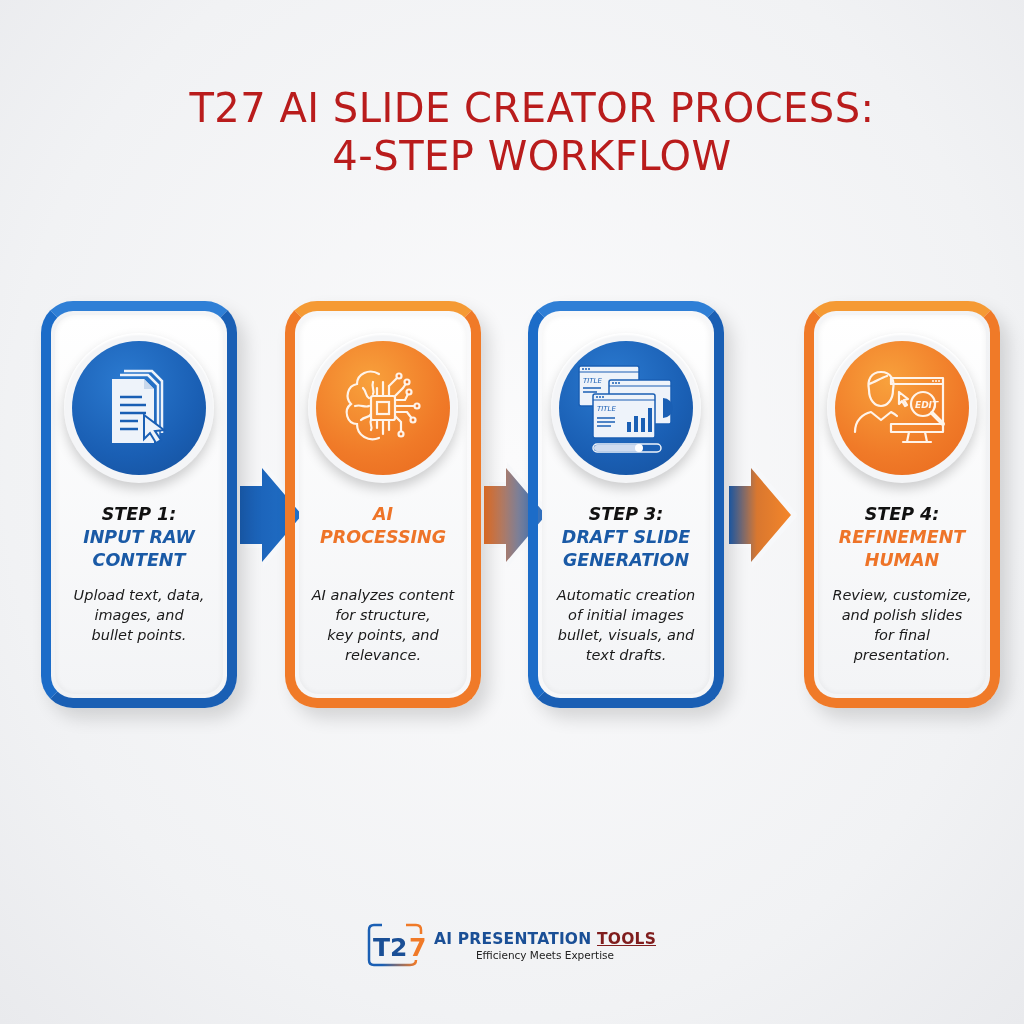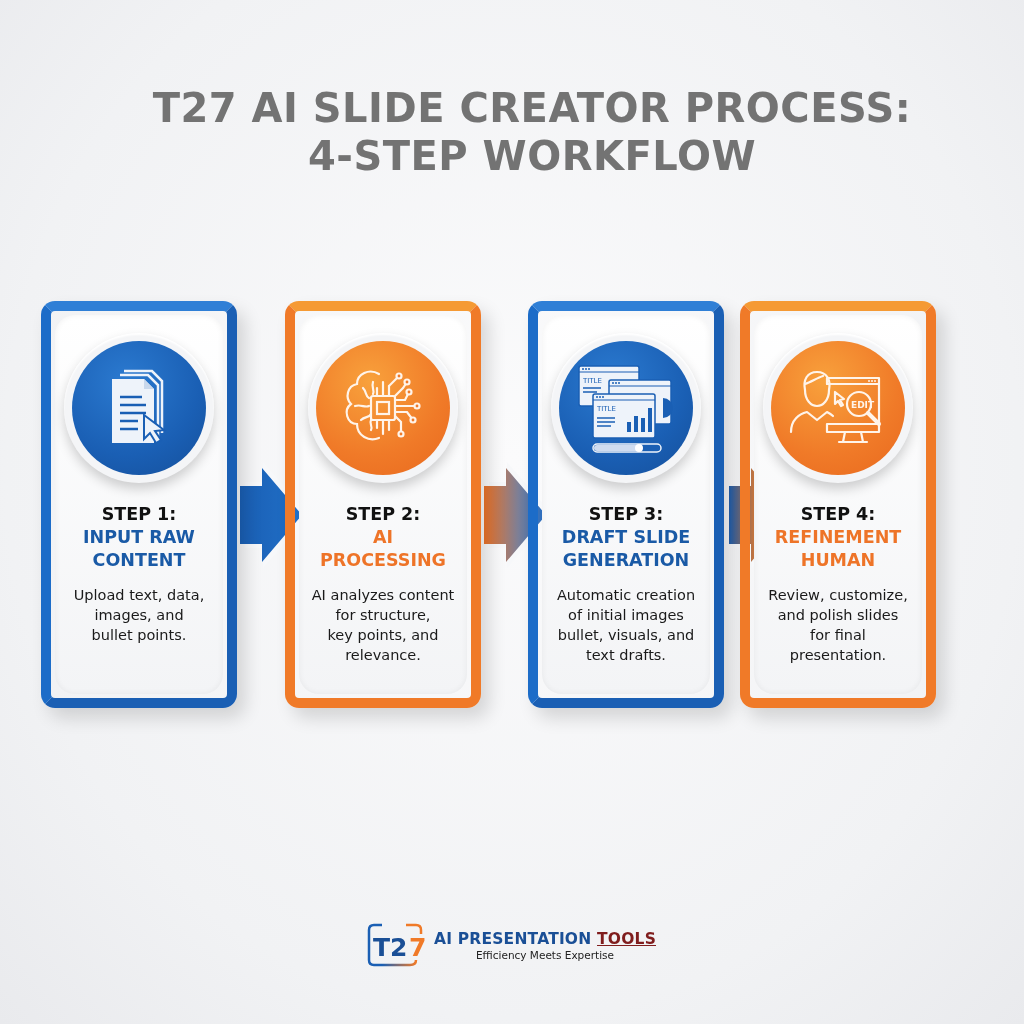--- a/index.html
+++ b/index.html
@@ -5,31 +5,32 @@
   * { box-sizing: border-box; margin: 0; padding: 0; }
   html, body { width: 1024px; height: 1024px; overflow: hidden; }
   body {
     background: radial-gradient(ellipse at 50% 45%, #fbfbfc 0%, #f1f2f4 70%, #e9eaed 100%);
     font-family: "DejaVu Sans", "Liberation Sans", sans-serif;
     position: relative;
     color: #111;
   }
   .title {
     position: absolute; left: 0; top: 84px; width: 1024px;
-    text-align: center; font-weight: 700; font-size: 40px; line-height: 48px;
-    letter-spacing: 0.5px; color: #737373;
+    text-align: center; font-weight: 400; font-size: 40px; line-height: 48px;
+    letter-spacing: 0.5px; color: #b91c1c;
     font-family: "DejaVu Sans", sans-serif;
     padding-left: 40px;
   }
   .title span { display: block; }
 
   .card {
     position: absolute; top: 301px; width: 196px; height: 407px;
-    border-radius: 14px; border: 10px solid;
+    border-radius: 32px; border: 10px solid;
     box-shadow: 8px 10px 18px rgba(0,0,0,0.14);
+    font-style: italic;
   }
   .card .inner {
     position: absolute; inset: 4px; border-radius: 20px;
     background: linear-gradient(180deg, #ffffff 0%, #f3f4f6 100%);
     box-shadow: inset 0 0 6px rgba(0,0,0,0.06);
   }
   .card.blue { border-color: #1a5fb4; border-left-color: #1c6cc8; border-top-color: #2f7fd6; }
   .card.orange { border-color: #f07a28; border-top-color: #f59a34; }
 
   .icon-wrap {
@@ -180,21 +181,20 @@
             <circle cx="84" cy="48" r="2.5"></circle>
             <circle cx="80" cy="62" r="2.5"></circle>
           <circle cx="68" cy="76" r="2.5"></circle>
             <circle cx="66" cy="18" r="2.5"></circle>
             <circle cx="74" cy="24" r="2.5"></circle>
         </g>
       </svg>
     </div>
   </div>
   <div class="step-label">
-    <span class="step-num">STEP 2:</span>
     <span class="step-name">AI</span>
     <span class="step-name">PROCESSING</span>
   </div>
   <div class="step-desc">
     <div>AI analyzes content</div>
     <div>for structure,</div>
     <div>key points, and</div>
     <div>relevance.</div>
   </div>
 </div>
@@ -253,21 +253,21 @@
     <span class="step-name">GENERATION</span>
   </div>
   <div class="step-desc">
     <div>Automatic creation</div>
     <div>of initial images</div>
     <div>bullet, visuals, and</div>
     <div>text drafts.</div>
   </div>
 </div>
 
-<div class="card orange" style="left:740px">
+<div class="card orange" style="left:804px">
   <div class="inner"></div>
   <div class="icon-wrap">
     <div class="icon-circle">
       <svg width="110" height="100" viewBox="0 0 110 100" fill="none" stroke="#fff4ea" stroke-width="2.2" stroke-linecap="round" stroke-linejoin="round">
         <path d="M34 14 C24 14 20 22 22 32 C22 42 28 48 34 48 C40 48 46 42 46 32 C48 22 44 14 34 14 Z"></path>
         <path d="M22 26 C28 24 34 20 40 18"></path>
         <path d="M8 74 C8 62 16 56 24 54 L34 62 L44 54 C46 55 48 56 50 58"></path>
         <path d="M44 26 L44 20 L96 20 L96 66"></path>
           <line x1="44" y1="26" x2="96" y2="26"></line>
         <path d="M44 66 L96 66 M44 66 L44 74 L96 74 L96 66"></path>

